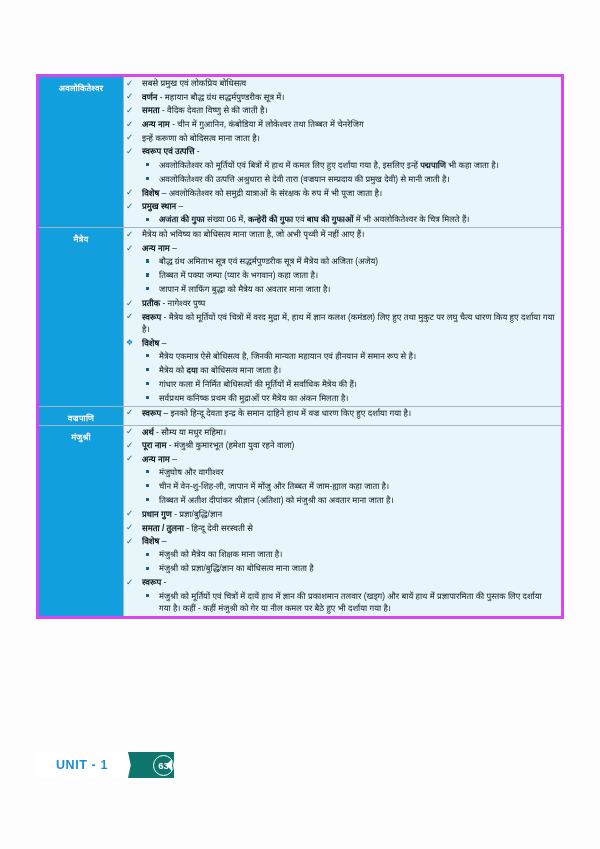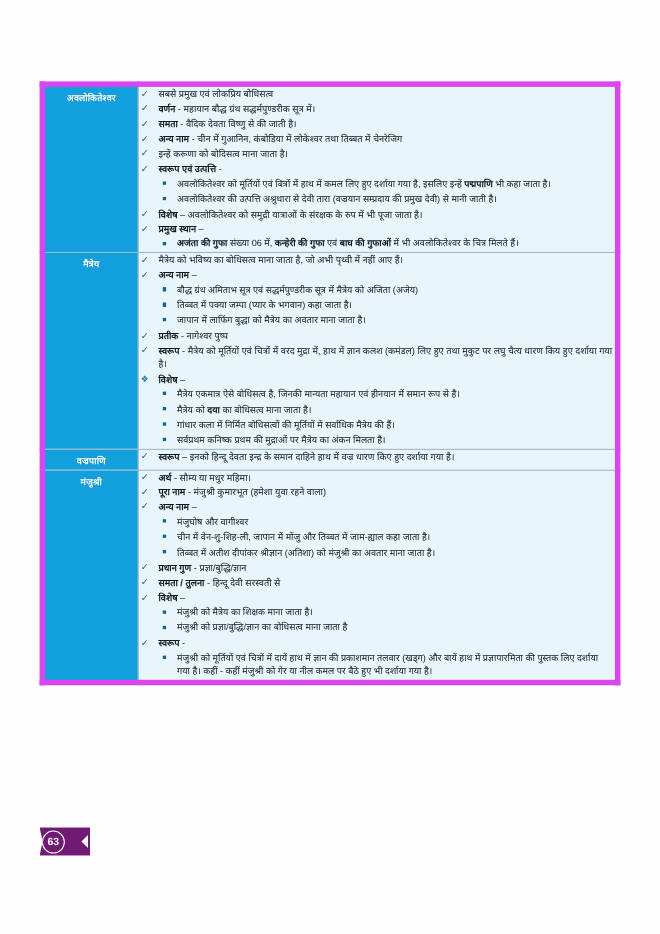--- a/index.html
+++ b/index.html
@@ -26,21 +26,21 @@
     left: 36px;
     top: 74px;
     width: 528px;
   }
 
   
   table.bodhi {
     width: 100%;
     border-collapse: collapse;
     table-layout: fixed;
-    border: 5px solid #d946ef;
+    border: 3px solid #d946ef;
   }
   table.bodhi td {
     vertical-align: top;
     padding: 0;
     border: 1px solid #9fb8c6;
   }
   td.namecell {
     width: 84px;
     background: #11a0dd;
     text-align: center;
@@ -150,25 +150,25 @@
     flex: 1;
     font-size: 8.6px;
     letter-spacing: .35px;
     clip-path: polygon(6% 0, 100% 0, 100% 100%, 6% 100%, 0 50%);
     padding-left: 10px;
     box-sizing: border-box;
   }
   .f-page {
     width: 46px;
     position: relative;
-    background: #701a75;
+    background: #0f766e;
     clip-path: polygon(0 0, 100% 0, 100% 100%, 0 100%, 6% 50%);
     display: flex;
     align-items: center;
-    justify-content: flex-start;
+    justify-content: flex-end;
   }
   .f-page .pgnum {
     width: 19px;
     height: 19px;
     border-radius: 50%;
     border: 1.4px solid #ffffff;
     color: #ffffff;
     font-size: 9.5px;
     font-weight: bold;
     display: flex;
@@ -396,19 +396,20 @@
               </li>
             </ul>
           </td>
         </tr>
 
       </tbody>
     </table>
   </div>
 
   <div class="footer">
+    <div class="f-unit">UNIT - 1</div>
     <div class="f-page">
       <div class="pgnum">63</div>
       <div class="tail"></div>
     </div>
   </div>
 
 </div>
 
 </body></html>

